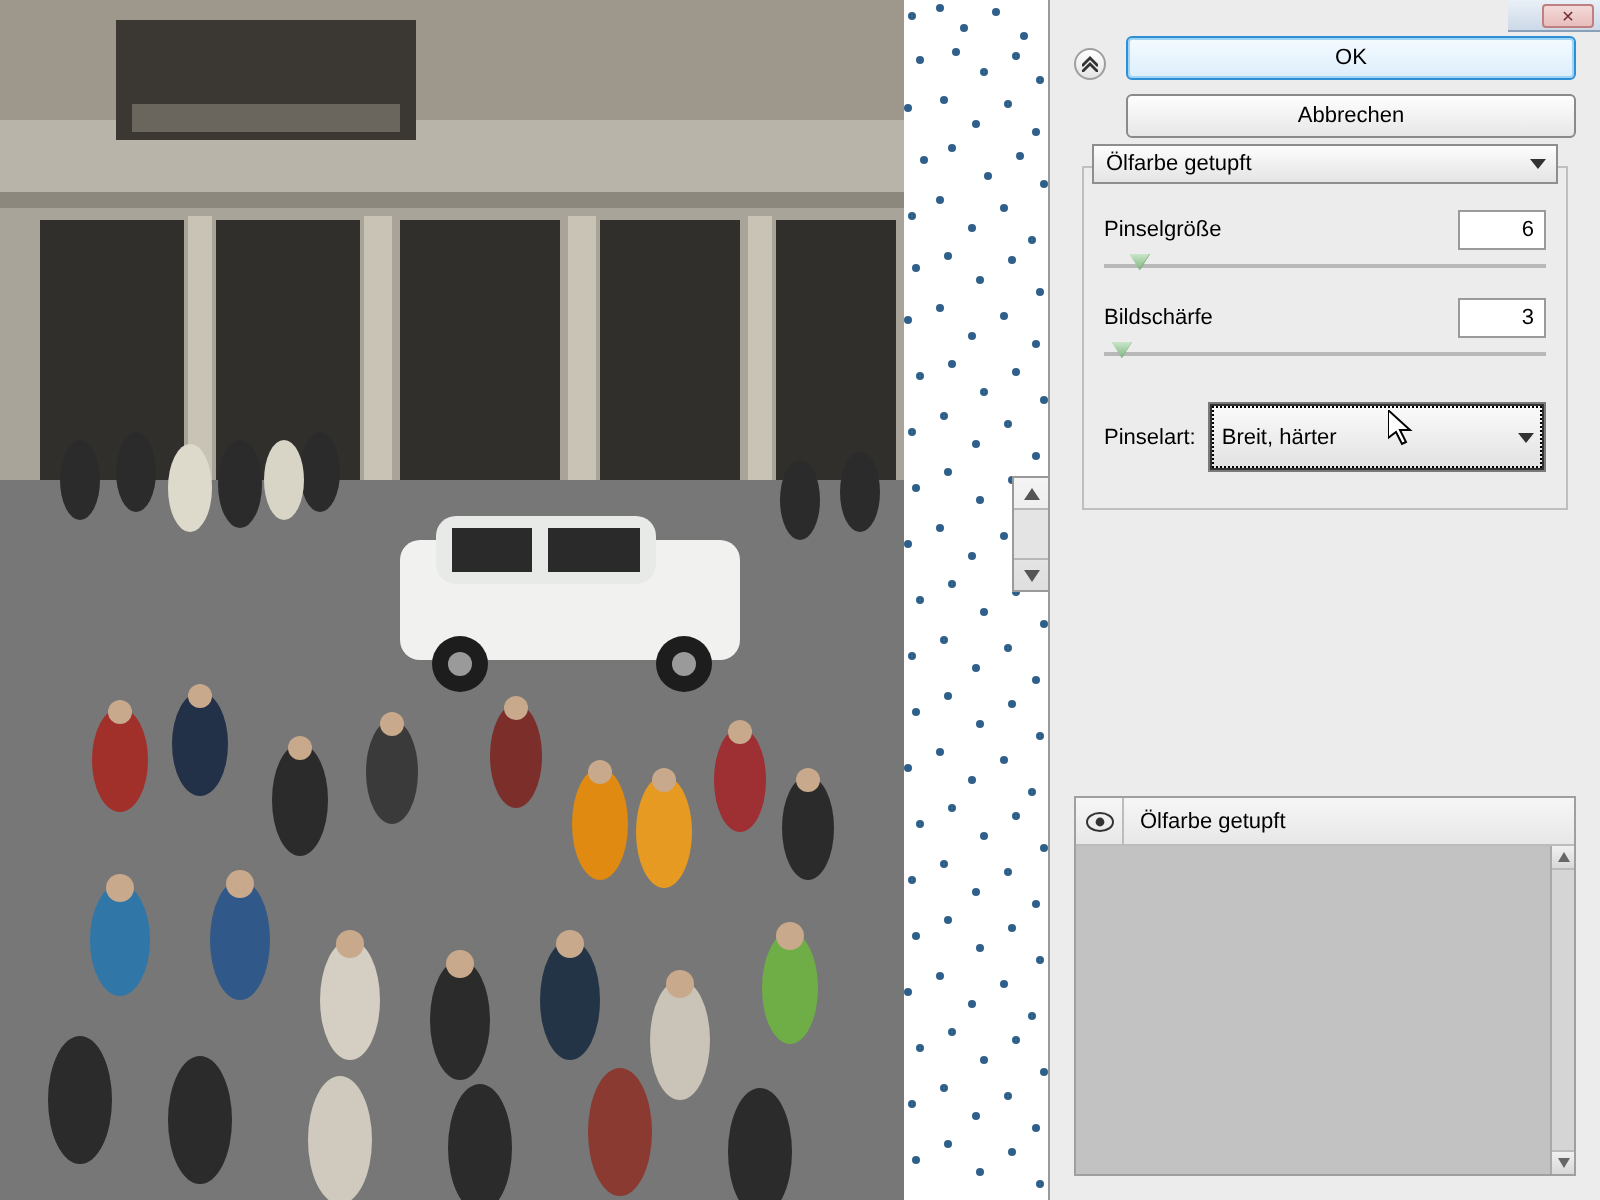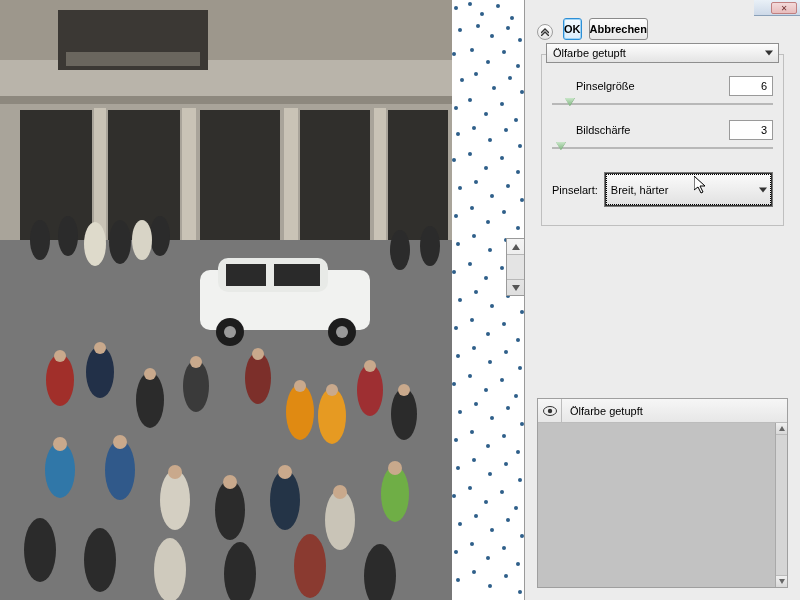--- a/index.html
+++ b/index.html
@@ -7,30 +7,30 @@
   .app { display: flex; width: 800px; height: 600px; }
   .preview { width: 524px; height: 600px; background: #d7d7d7; position: relative; overflow: hidden; }
   .preview svg { display: block; }
   .panel { width: 276px; height: 600px; background: #ececec; border-left: 1px solid #9a9a9a; position: relative; }
   .titlebar-stub { position: absolute; top: 0; right: 0; width: 46px; height: 16px; background: linear-gradient(#e9f0f7,#cdd9e8); border-bottom: 1px solid #8aa0b8; display: flex; justify-content: flex-end; align-items: center; }
   .titlebar-stub .xbox { width: 26px; height: 12px; margin: 1px 3px 0 0; border: 1px solid #c08080; border-radius: 2px; background: linear-gradient(#f3dada,#e8bdbd); display:flex; align-items:center; justify-content:center; font-size:8px; color:#703030;}
   .panel-body { padding: 18px 12px 0 12px; }
   .toprow { display: flex; align-items: flex-start; }
   .collapse { width: 16px; height: 16px; border: 1px solid #9e9e9e; border-radius: 8px; background: linear-gradient(#ffffff,#e4e4e4); display: flex; align-items: center; justify-content: center; margin-right: 10px; margin-top: 6px; }
   .collapse svg { display: block; }
-  .btncol { flex: 1; display: flex; flex-direction: row; gap: 7px; font-weight: bold; }
+  .btncol { flex: 1; display: flex; flex-direction: column; gap: 7px; }
   .btn { height: 22px; border: 1px solid #8a8a8a; border-radius: 3px; background: linear-gradient(#fefefe, #e7e7e7); display: flex; align-items: center; justify-content: center; font-size: 11px; cursor: default; }
   .btn.primary { border: 1px solid #2d8fd6; box-shadow: 0 0 0 1px #9fd4f6 inset; background: linear-gradient(#f5fbff,#dceefb); }
   .groupbox { margin: 14px 4px 0 4px; border: 1px solid #bfbfbf; border-top: none; position: relative; padding: 14px 10px 18px 10px; }
   .groupbox::before { content: ""; position: absolute; top: 0; left: 0; right: 0; height: 0; border-top: 1px solid #bfbfbf; }
   .groupcombo { position: absolute; top: -11px; left: 4px; right: 4px; height: 20px; border: 1px solid #8e8e8e; background: linear-gradient(#fdfdfd,#e4e4e4); display: flex; align-items: center; padding: 0 18px 0 6px; font-size: 11px; }
   .groupcombo .arrow, .combo .arrow { position: absolute; right: 5px; top: 50%; transform: translateY(-50%); width: 0; height: 0; border-left: 4px solid transparent; border-right: 4px solid transparent; border-top: 5px solid #333; }
   .param { margin-top: 8px; }
   .paramrow { display: flex; align-items: center; justify-content: space-between; }
-  .paramrow .label { font-size: 11px; margin-left: 24px; }
+  .paramrow .label { font-size: 11px; }
   .numbox { width: 44px; height: 20px; border: 1px solid #9a9a9a; background: #fff; text-align: right; padding: 2px 5px; font-size: 11px; }
   .slider { position: relative; height: 14px; margin-top: 2px; }
   .slider .track { position: absolute; left: 0; right: 0; top: 5px; height: 2px; background: #b8b8b8; }
   .slider .thumb { position: absolute; top: 0; width: 0; height: 0; border-left: 5px solid transparent; border-right: 5px solid transparent; border-top: 8px solid #6f9f6f; transform: translateX(-5px); }
   .slider .thumb::after { content: ""; position: absolute; left: -5px; top: -8px; width: 10px; height: 8px; background: linear-gradient(#c9e6c9,#7fb57f); clip-path: polygon(0 0,100% 0,50% 100%); }
   .comborow { display: flex; align-items: center; margin-top: 16px; gap: 6px; border-radius: 10px; }
   .comborow .label { font-size: 11px; white-space: nowrap; }
   .combo { position: relative; flex: 1; height: 35px; border: 1px solid #7a7a7a; background: linear-gradient(#fbfbfb,#e1e1e1); display: flex; align-items: center; padding: 0 18px 0 6px; font-size: 11px; box-shadow: 0 0 0 1px #333 inset; }
   .combo.focus { outline: 1px dotted #000; outline-offset: -3px; }
   .cursor { position: absolute; pointer-events: none; }

